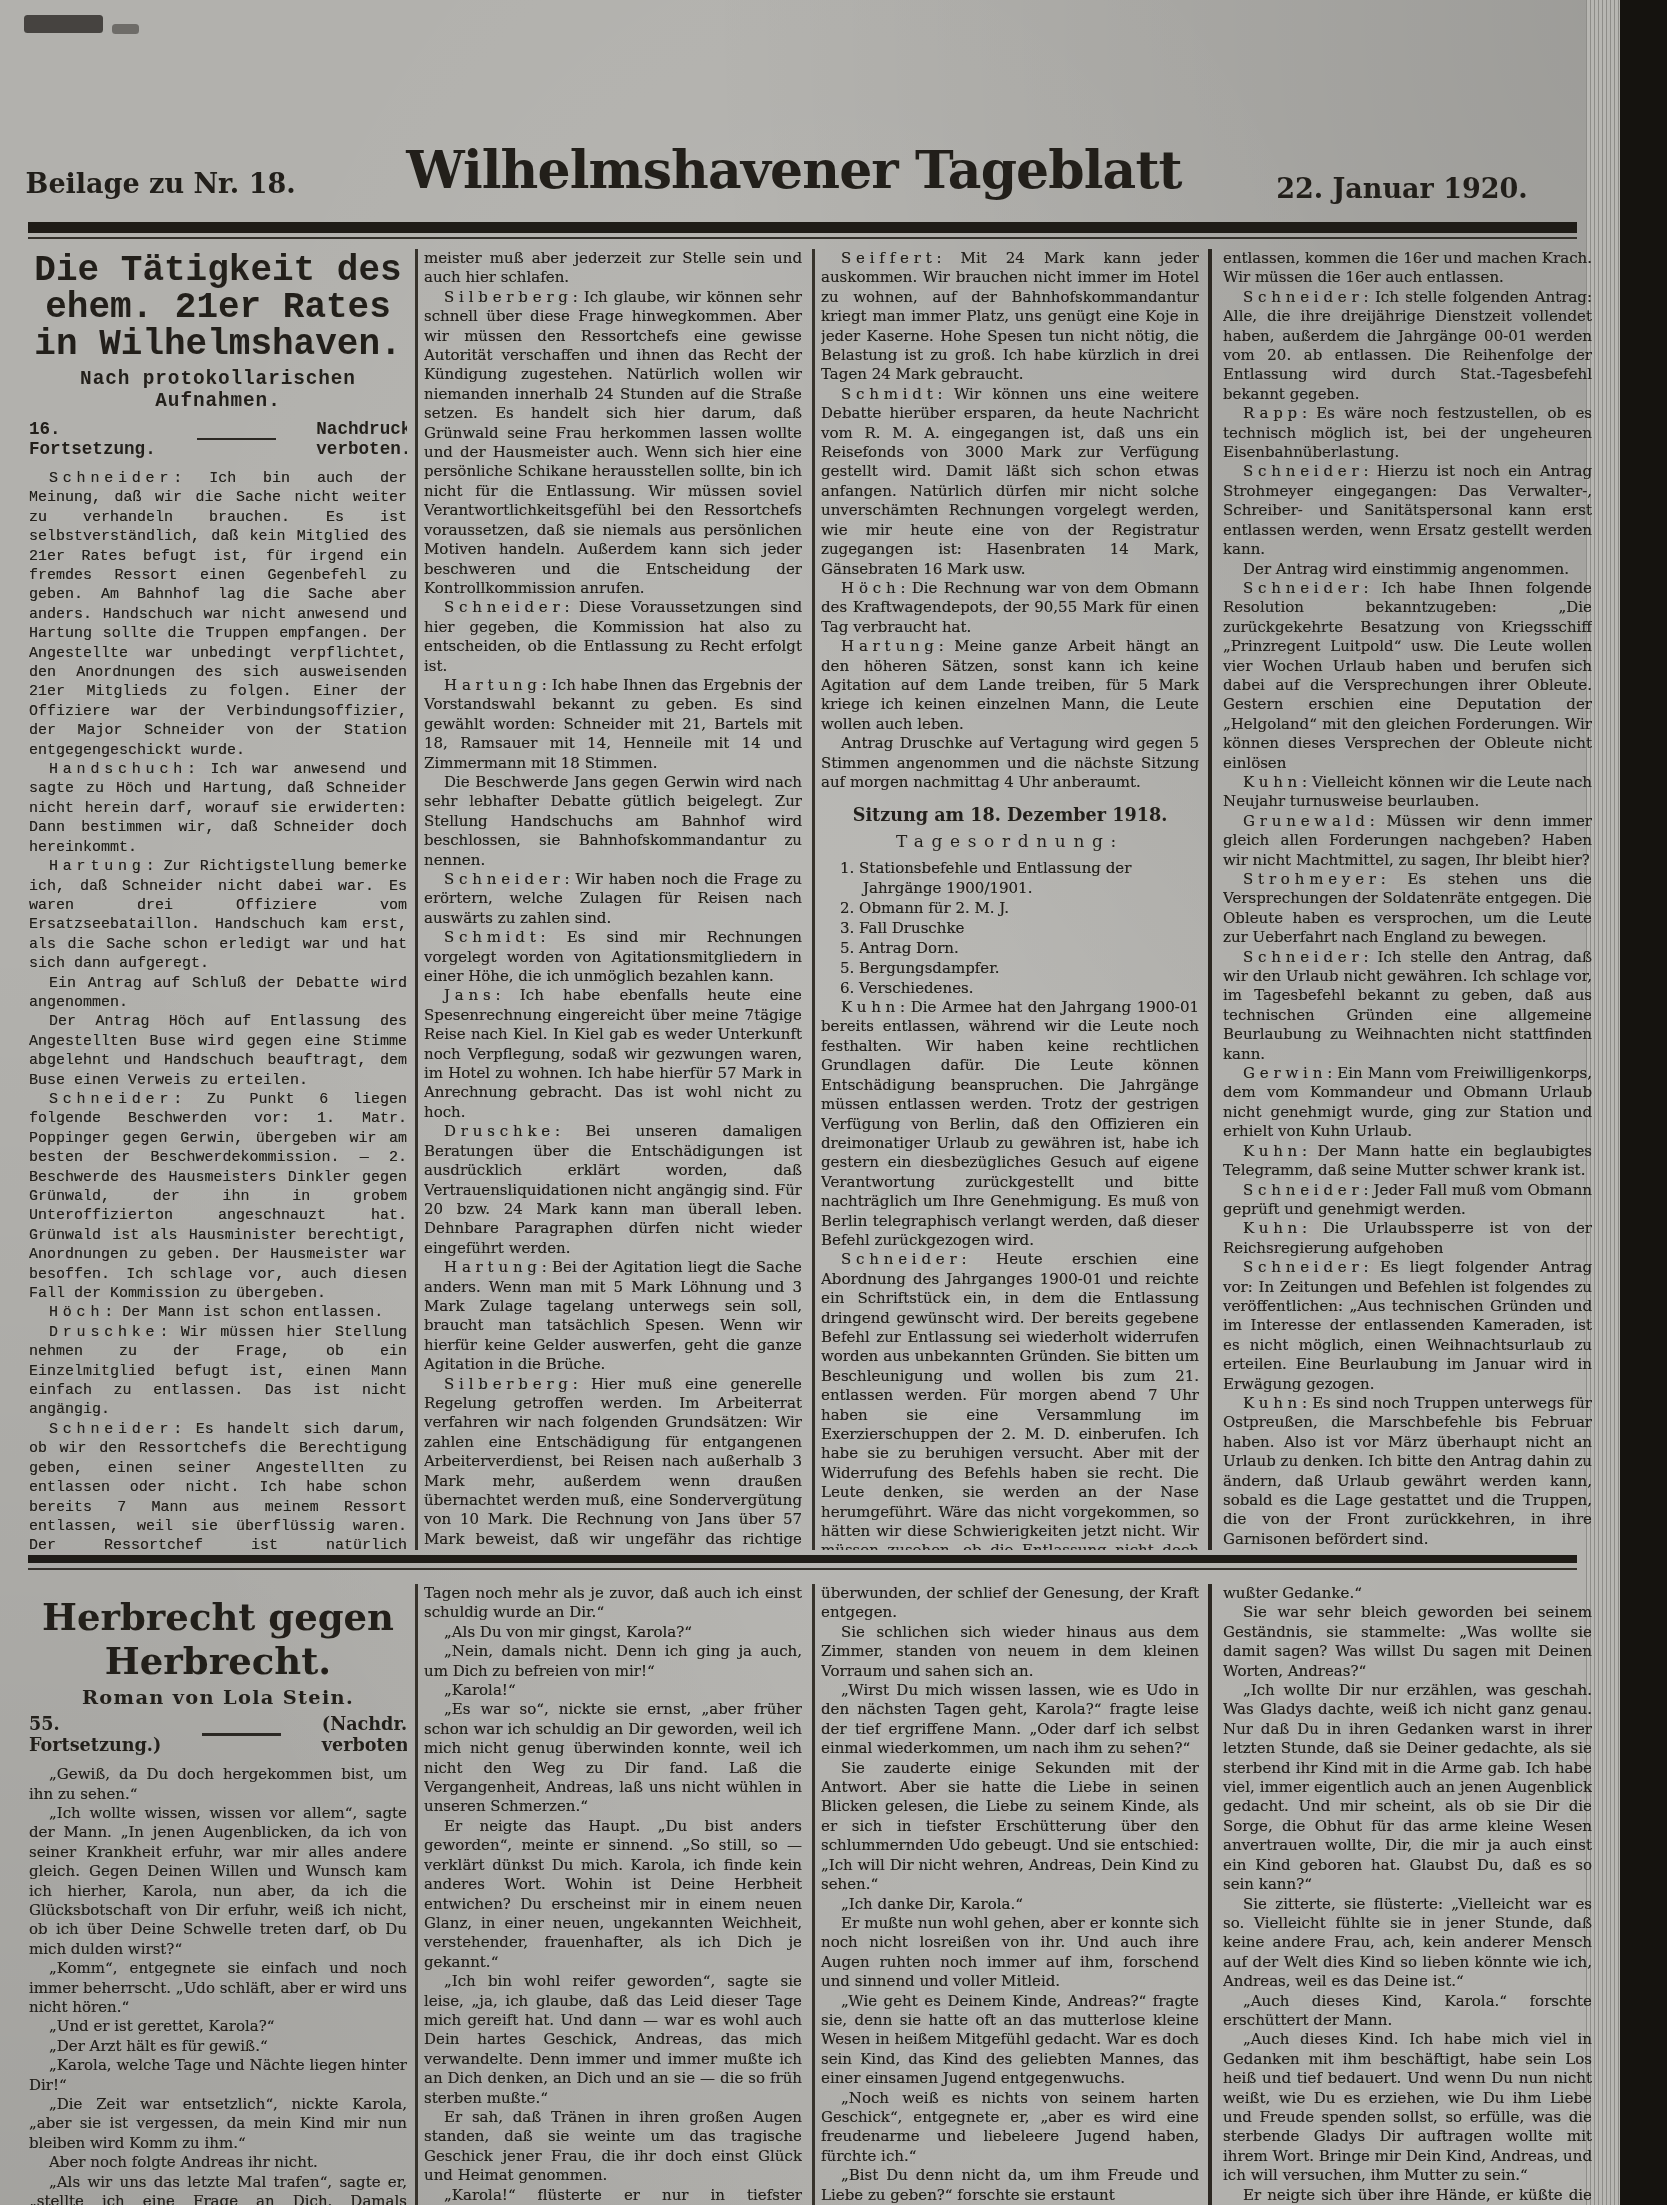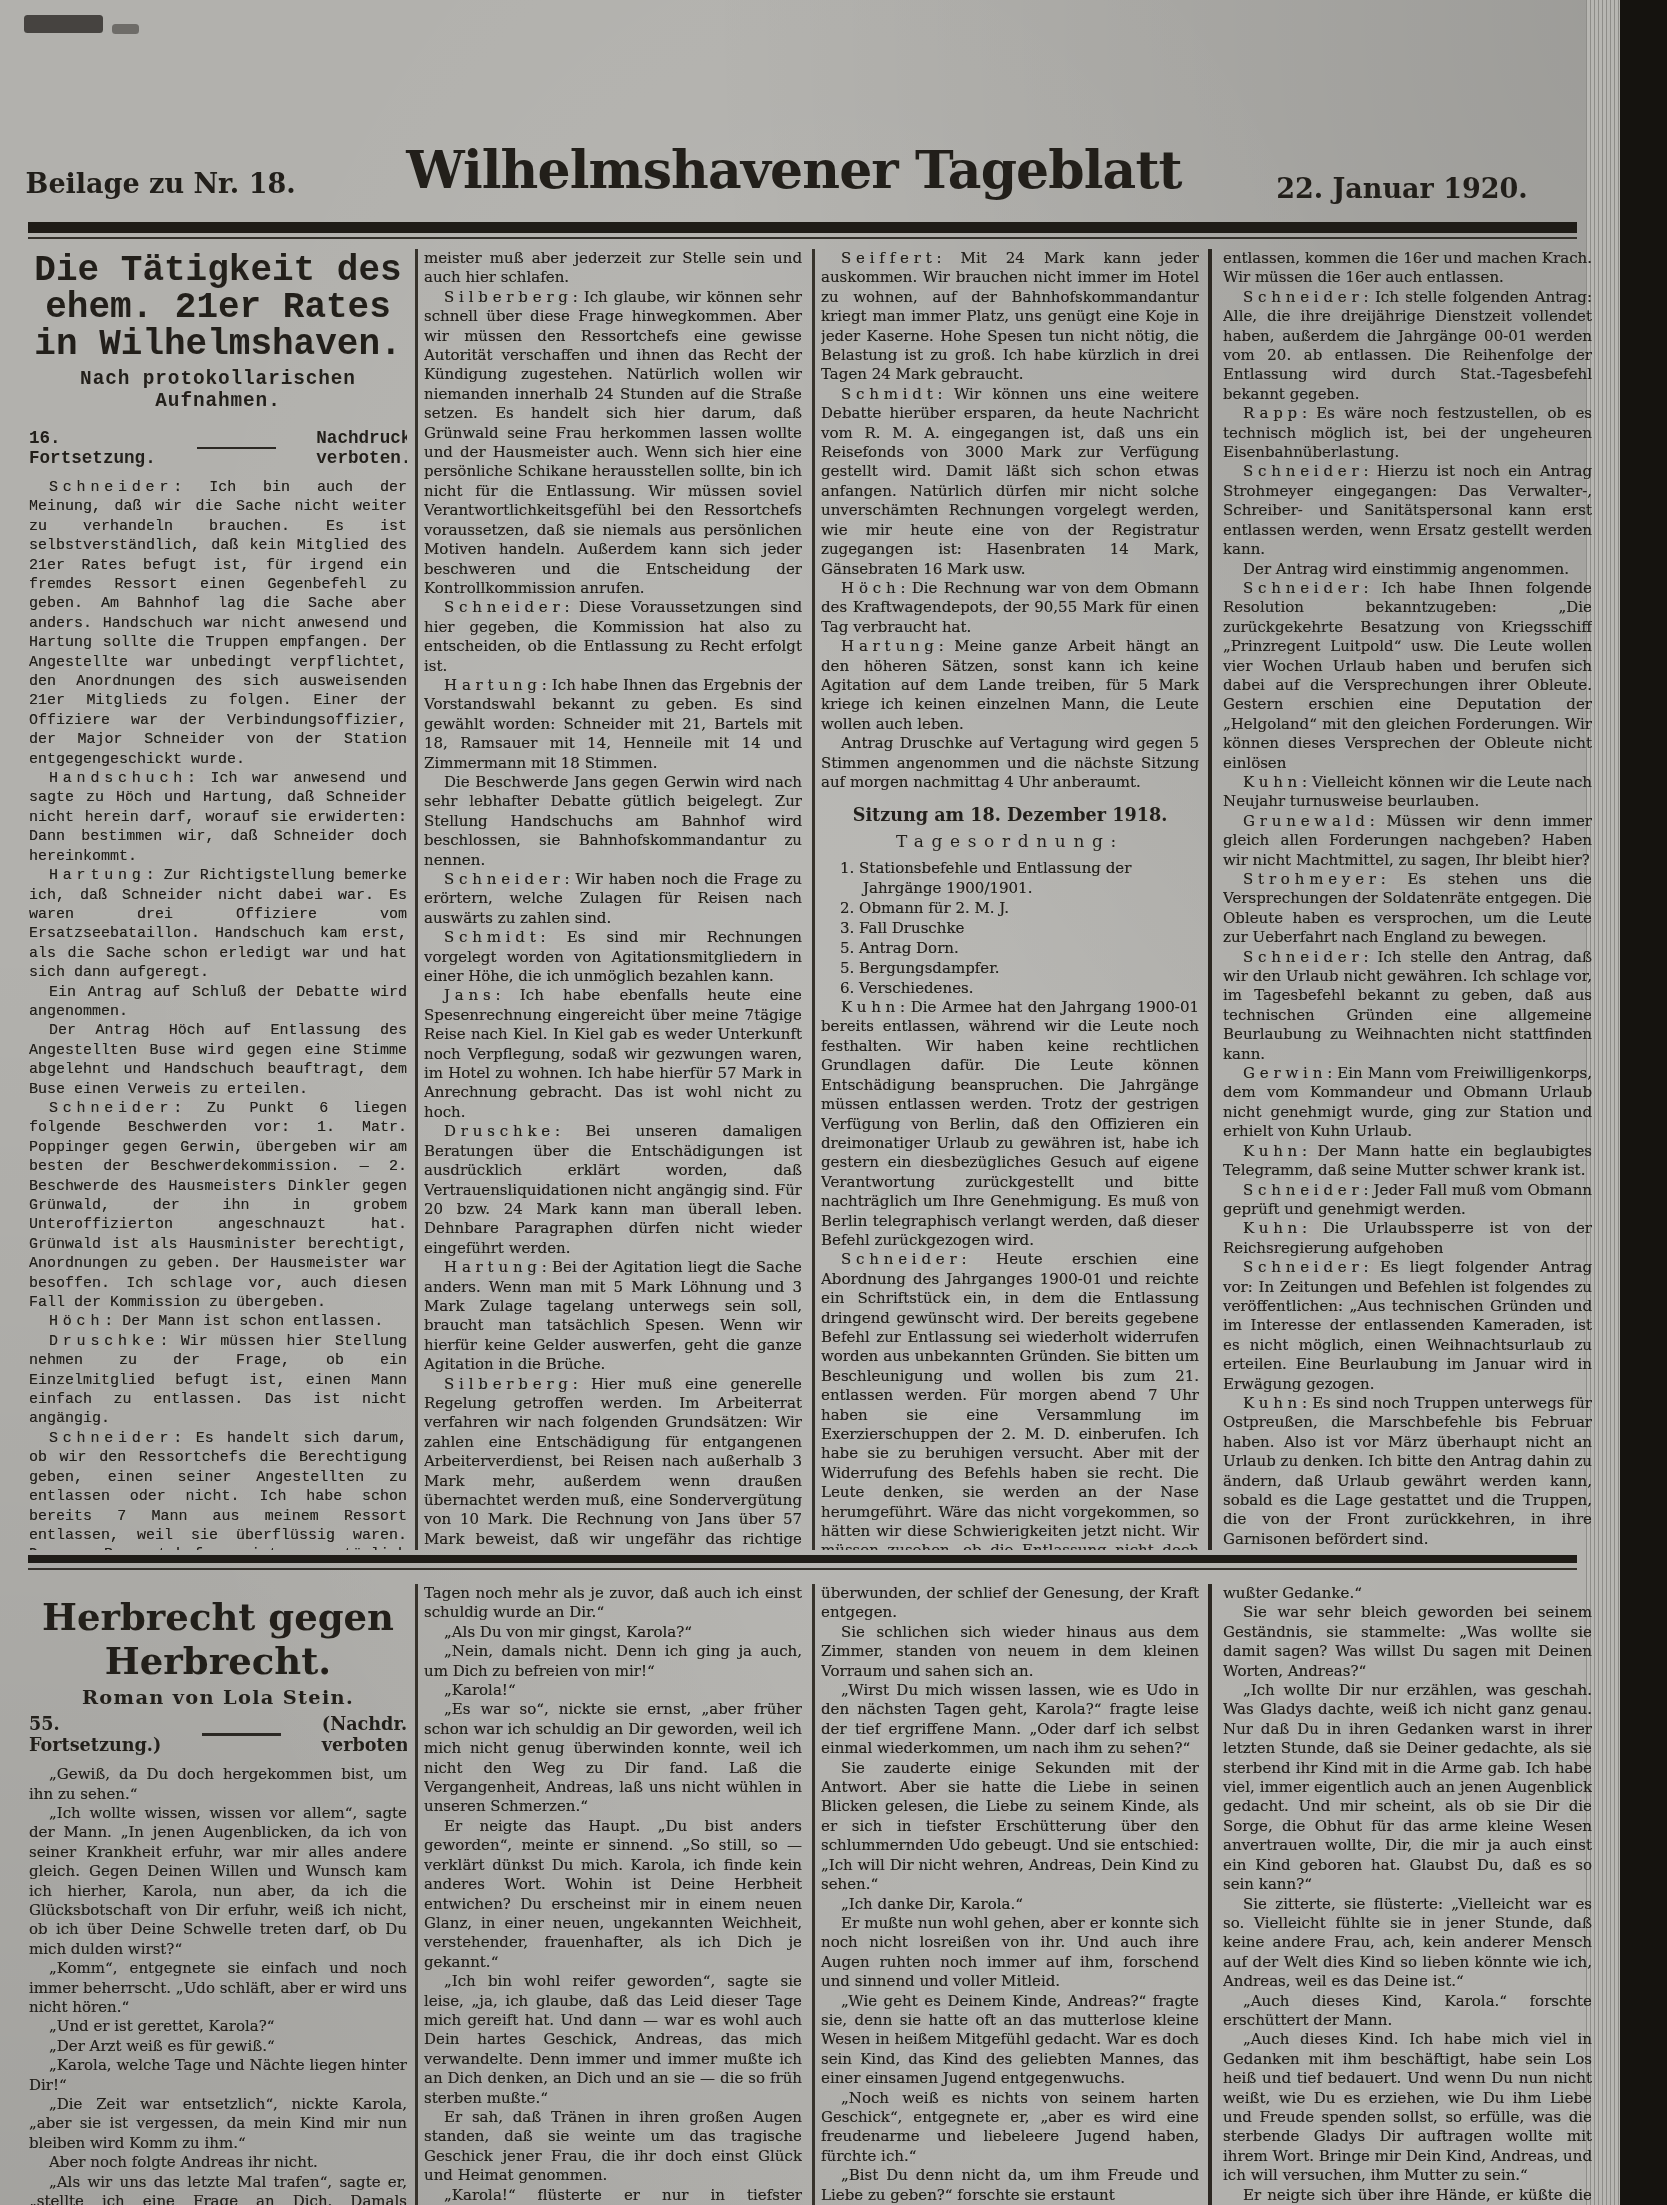--- a/index.html
+++ b/index.html
@@ -26,21 +26,21 @@
   .rule-thin{position:absolute;left:28px;width:1549px;height:2.2px;background:#33302a;}
 
   
   .vrule{position:absolute;width:2.6px;background:#36322b;}
   .col{position:absolute;overflow:hidden;text-align:justify;}
   .news .col{top:249px;height:1301px;}
   .serial-cols .col{top:1584px;height:952px;}
 
   
   #news-head{margin:2.6px 0 4.4px 0;text-align:center;font-size:36px;line-height:1.04;font-weight:bold;}
-  #news-sub{text-align:center;font-size:19.4px;font-weight:bold;letter-spacing:0.9px;margin-bottom:16px;}
+  #news-sub{text-align:center;font-size:19.4px;font-weight:bold;letter-spacing:0.9px;margin-bottom:7px;}
   .meta-row{display:flex;justify-content:space-between;align-items:center;font-size:17.6px;
             font-weight:bold;margin-bottom:9.7px;gap:32px;}
   .meta-dash{flex:0 0 79px;height:2.2px;background:#2b2823;margin:0 8.8px;}
 
   #serial-head{margin:10.6px 0 3.5px 0;text-align:center;font-size:37px;font-weight:bold;}
   #serial-sub{text-align:center;font-size:19.4px;font-weight:bold;letter-spacing:1.3px;margin-bottom:4.4px;}
 
   
   .para{margin:0;font-size:15px;line-height:19.4px;text-indent:20px;
         text-shadow:0 0 0.4px rgba(32,29,24,.55);}
@@ -163,21 +163,21 @@
       <div class="meta-row">
         <span>55. Fortsetzung.)</span>
         <span class="meta-dash"></span>
         <span>(Nachdr. verboten.)</span>
       </div>
       <div>
           <p class="para">„Gewiß, da Du doch hergekommen bist, um ihn zu sehen.“</p>
           <p class="para">„Ich wollte wissen, wissen vor allem“, sagte der Mann. „In jenen Augenblicken, da ich von seiner Krankheit erfuhr, war mir alles andere gleich. Gegen Deinen Willen und Wunsch kam ich hierher, Karola, nun aber, da ich die Glücksbotschaft von Dir erfuhr, weiß ich nicht, ob ich über Deine Schwelle treten darf, ob Du mich dulden wirst?“</p>
           <p class="para">„Komm“, entgegnete sie einfach und noch immer beherrscht. „Udo schläft, aber er wird uns nicht hören.“</p>
           <p class="para">„Und er ist gerettet, Karola?“</p>
-          <p class="para">„Der Arzt weiß es für gewiß.“</p>
+          <p class="para">„Der Arzt hält es für gewiß.“</p>
           <p class="para">„Karola, welche Tage und Nächte liegen hinter Dir!“</p>
           <p class="para">„Die Zeit war entsetzlich“, nickte Karola, „aber sie ist vergessen, da mein Kind mir nun bleiben wird Komm zu ihm.“</p>
           <p class="para">Aber noch folgte Andreas ihr nicht.</p>
           <p class="para">„Als wir uns das letzte Mal trafen“, sagte er, „stellte ich eine Frage an Dich. Damals schicktest Du mich ohne Antwort fort. Aber ehe ich mit Dir vor Udo trete, muß ich dieselbe Frage wieder an Dich richten, die mich unablässig verfolgt. Karola, kannst Du mir verzeihen?“</p>
         </div>
     </div>
     <div class="col" style="left:424px;width:378px;">
       <div>
           <p class="para ni">Tagen noch mehr als je zuvor, daß auch ich einst schuldig wurde an Dir.“</p>
           <p class="para">„Als Du von mir gingst, Karola?“</p>

